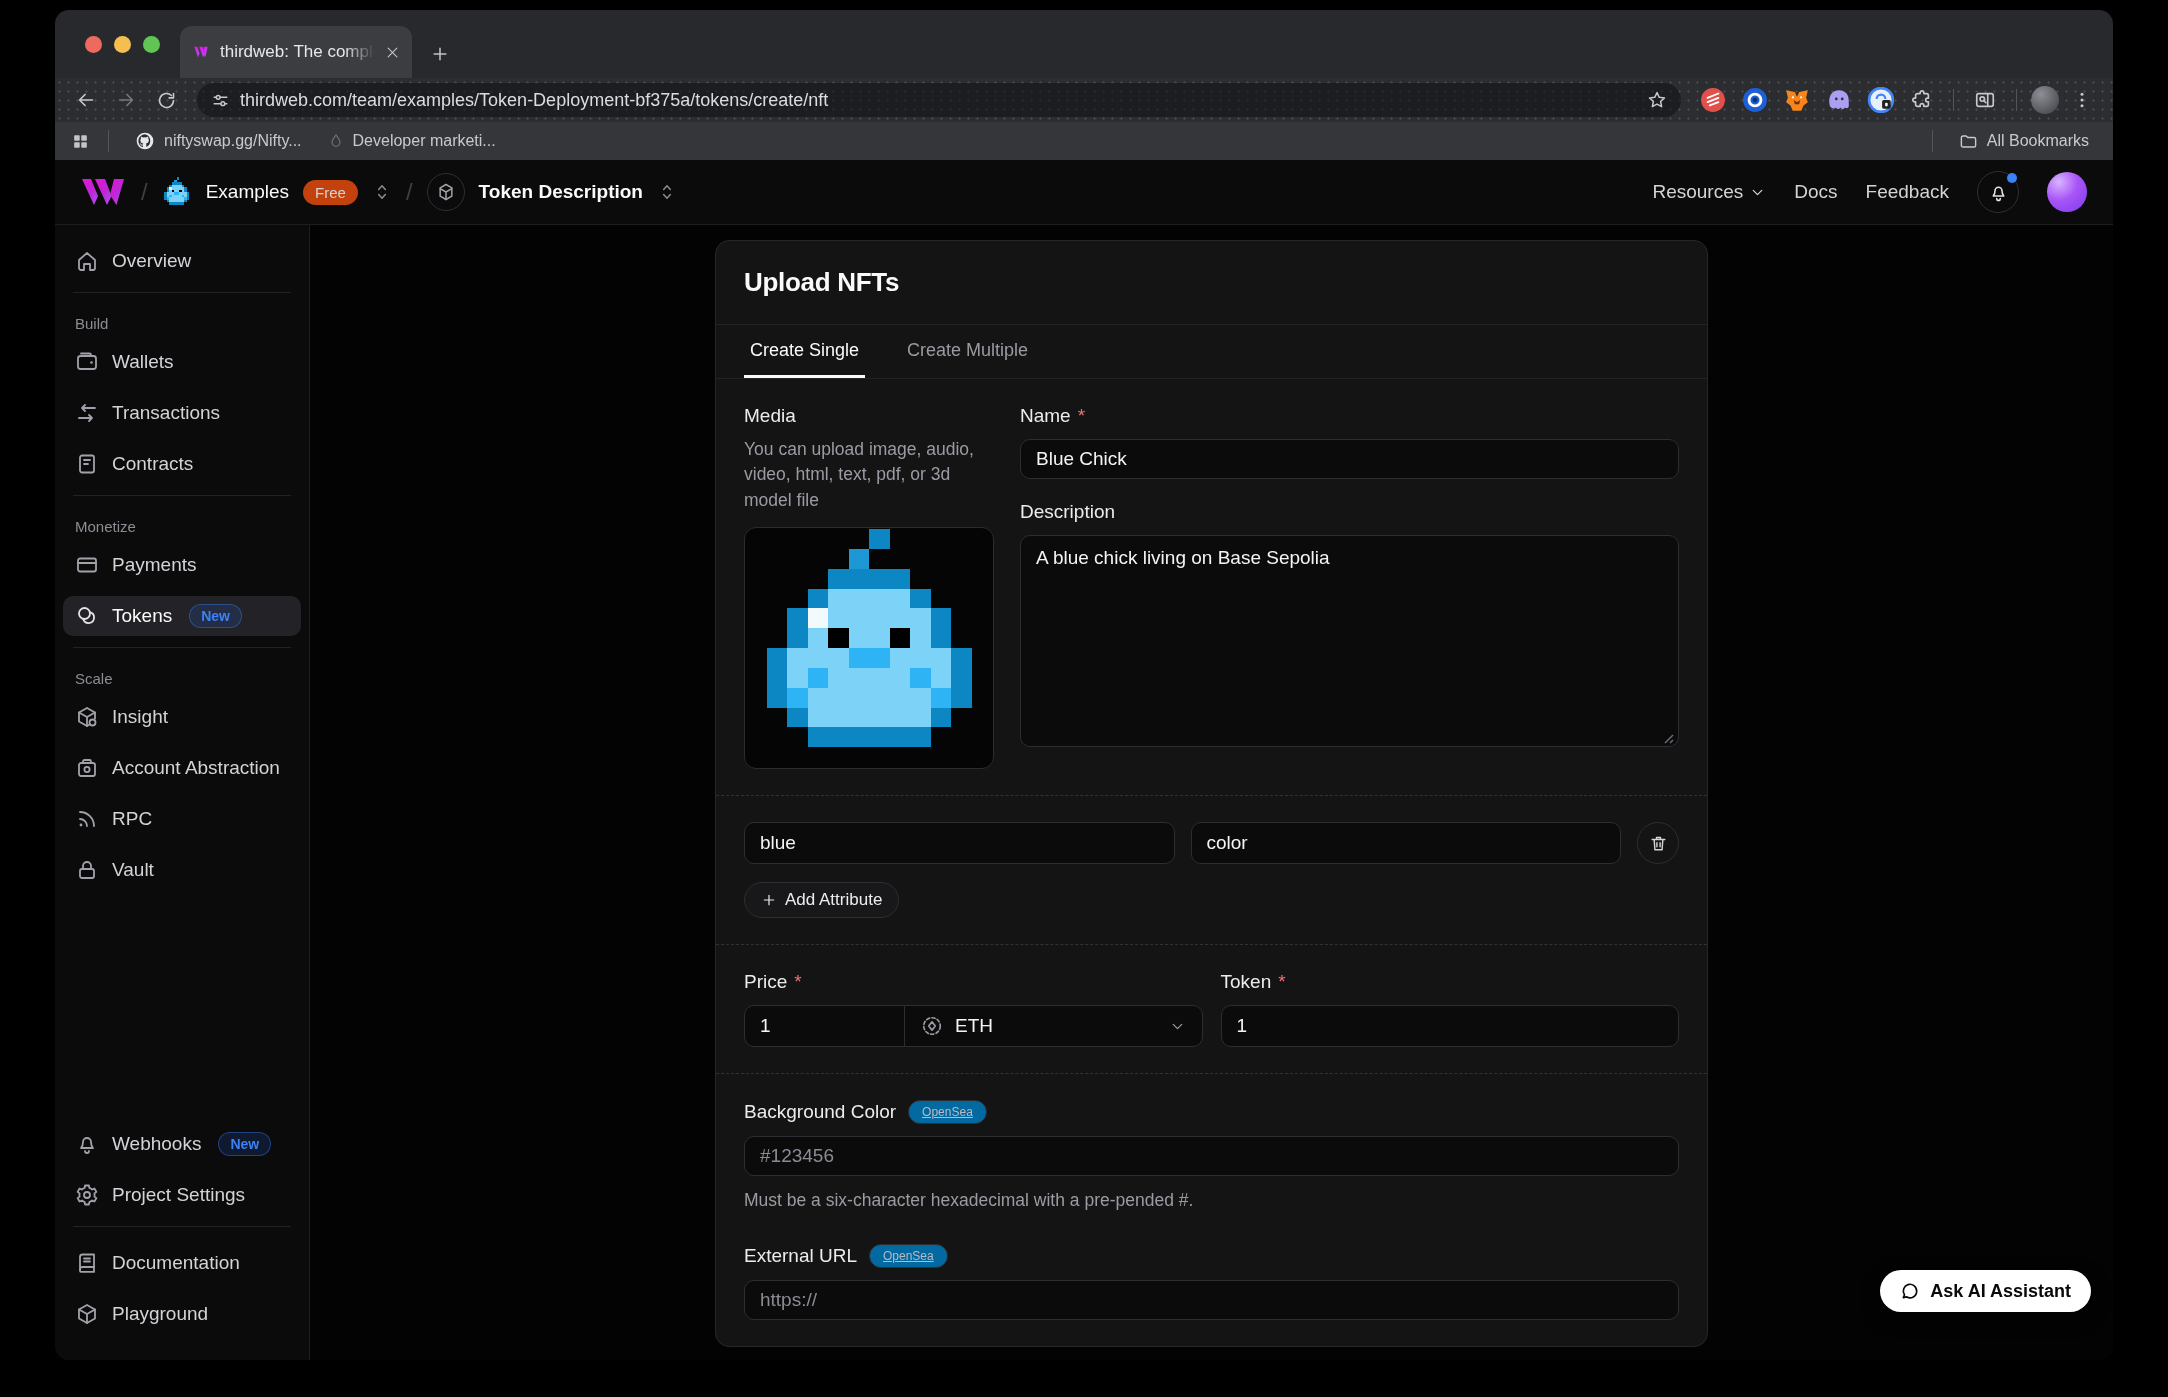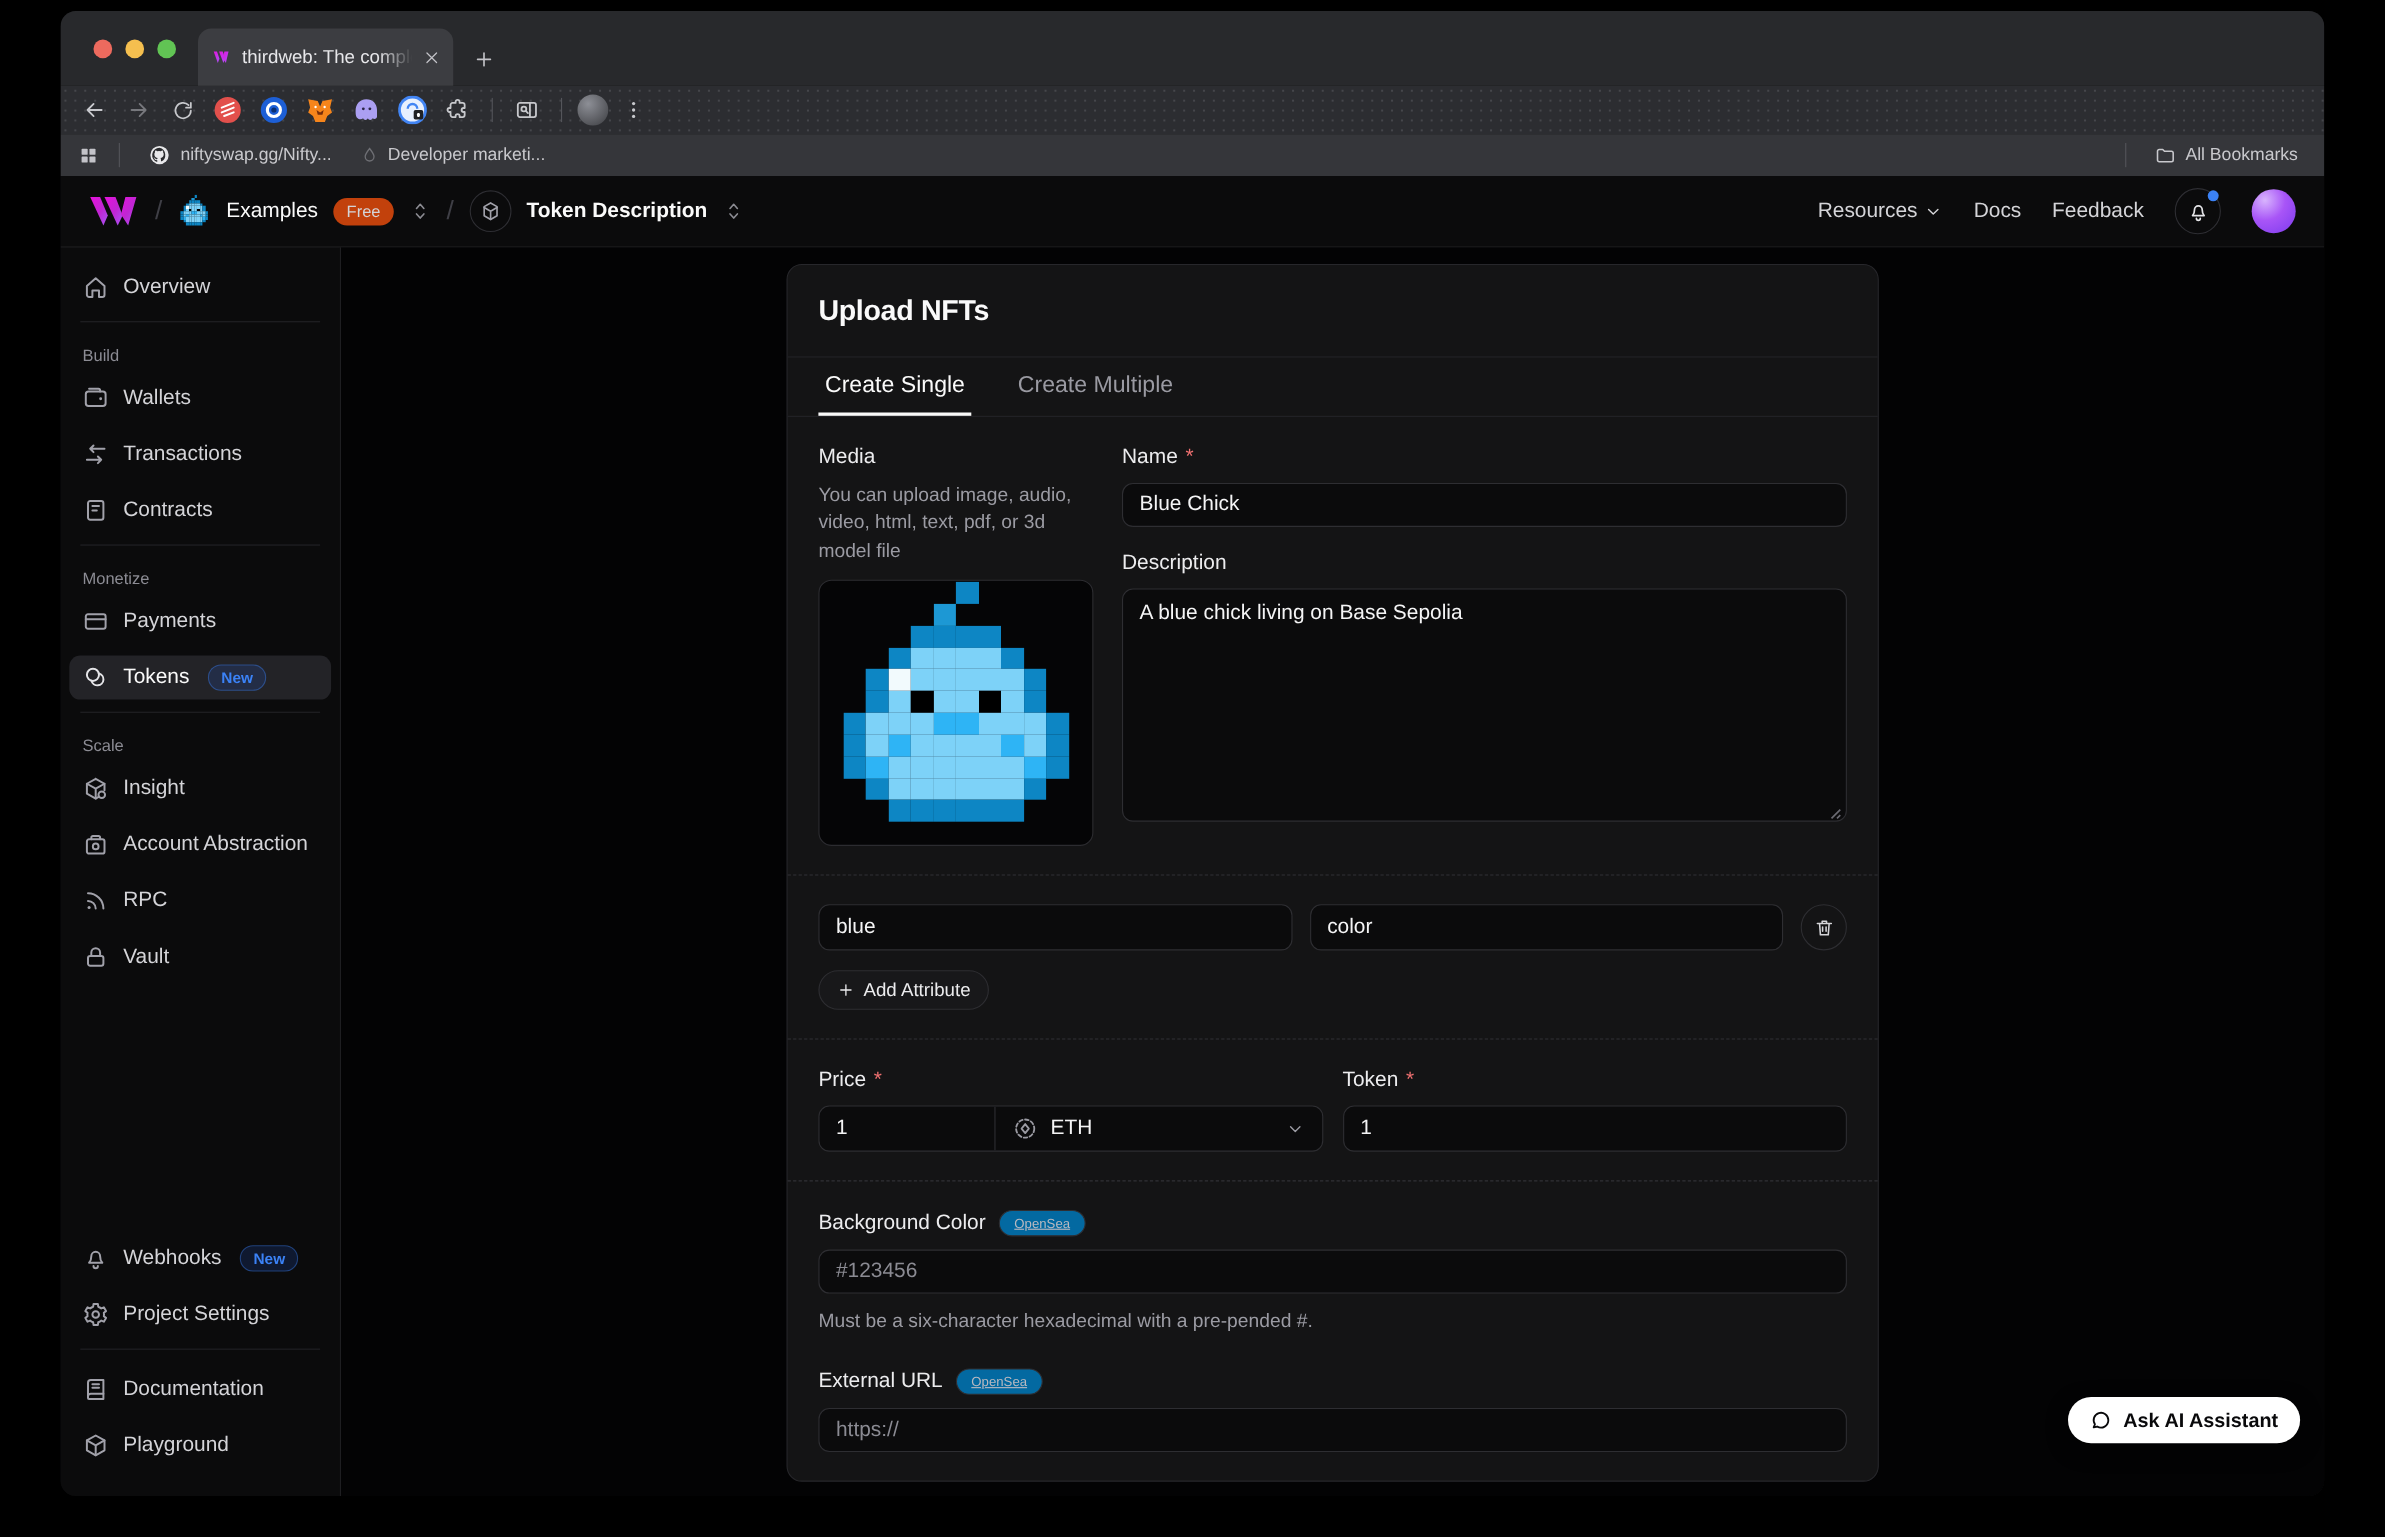--- a/index.html
+++ b/index.html
@@ -76,21 +76,21 @@
   .side-div { border-top:1px solid #222226; margin:8px 10px 16px; }
   .badge-new { background:rgba(37,99,235,.16); border:1px solid rgba(59,130,246,.4); color:#3b82f6;
     font-size:14px; font-weight:600; padding:3px 11px; border-radius:999px; margin-left:4px; }
 
   
   .main { flex:1; background:#030304; display:flex; justify-content:center; align-items:flex-start; overflow:hidden; }
   .card { width:993px; margin-top:15px; background:#141415; border:1px solid #27272b; border-radius:14px; }
   .card-h { padding:26px 28px; }
   .card-title { color:#fafafa; font-size:26px; font-weight:700; letter-spacing:-.3px; }
   .tabsrow { border-top:1px solid #232327; border-bottom:1px solid #232327; display:flex; padding:0 28px; height:55px; }
-  .ctab { display:flex; align-items:center; padding:0 6px; margin-right:36px; font-size:21px; color:#9a9aa2;
+  .ctab { display:flex; align-items:center; padding:0 6px; margin-right:36px; font-size:18px; color:#9a9aa2;
     border-bottom:3px solid transparent; }
   .ctab.active { color:#fafafa; font-weight:500; border-bottom-color:#fafafa; }
 
   .sect { padding:26px 28px; }
   .dashes { border-top:1px dashed #313136; }
   .lblrow { display:flex; align-items:center; gap:12px; margin-bottom:12px; }
   .lbl { color:#ececee; font-size:19px; font-weight:500; }
   .req { color:#f07171; font-size:19px; }
   .help { color:#9b9ba3; font-size:17.5px; line-height:1.45; }
 
@@ -181,20 +181,35 @@
     <span class="navbtn" style="color:#77787d">
         <svg class="i" width="22" height="22" viewBox="0 0 24 24">
           <path d="M5 12h14M13 6l6 6-6 6"></path>
         </svg>
       </span>
     <span class="navbtn">
         <svg class="i" width="21" height="21" viewBox="0 0 24 24">
           <path d="M20 12a8 8 0 1 1-2.34-5.66M20 4v5h-5"></path>
         </svg>
       </span>
+    <div class="omnibox">
+      <span style="color:#c7c8cc">
+        <svg class="i" width="19" height="19" viewBox="0 0 24 24">
+            <path d="M4 8h16M4 16h16"></path>
+            <circle cx="9" cy="8" r="2.4" fill="#2c2d31"></circle>
+            <circle cx="15" cy="16" r="2.4" fill="#2c2d31"></circle>
+          </svg>
+      </span>
+      <span class="url">thirdweb.com/team/examples/Token-Deployment-bf375a/tokens/create/nft</span>
+      <span style="color:#c7c8cc">
+        <svg class="i" width="20" height="20" viewBox="0 0 24 24">
+            <path d="M12 3l2.7 5.8 6.3.7-4.7 4.3 1.3 6.2L12 16.9 6.4 20l1.3-6.2L3 9.5l6.3-.7z"></path>
+          </svg>
+      </span>
+    </div>
     <span class="ext">
         <svg width="26" height="26" viewBox="0 0 24 24">
           <circle cx="12" cy="12" r="11" fill="#e2504c"></circle>
           <path d="M7 10l10-4M7 14l10-4M9 17l8-3" stroke="#fff" stroke-width="1.7" stroke-linecap="round"></path>
         </svg>
       </span>
     <span class="ext">
         <svg width="26" height="26" viewBox="0 0 24 24">
           <circle cx="12" cy="12" r="11" fill="#1d5fd6"></circle>
           <circle cx="12" cy="12" r="5.5" fill="none" stroke="#fff" stroke-width="2.6"></circle>

